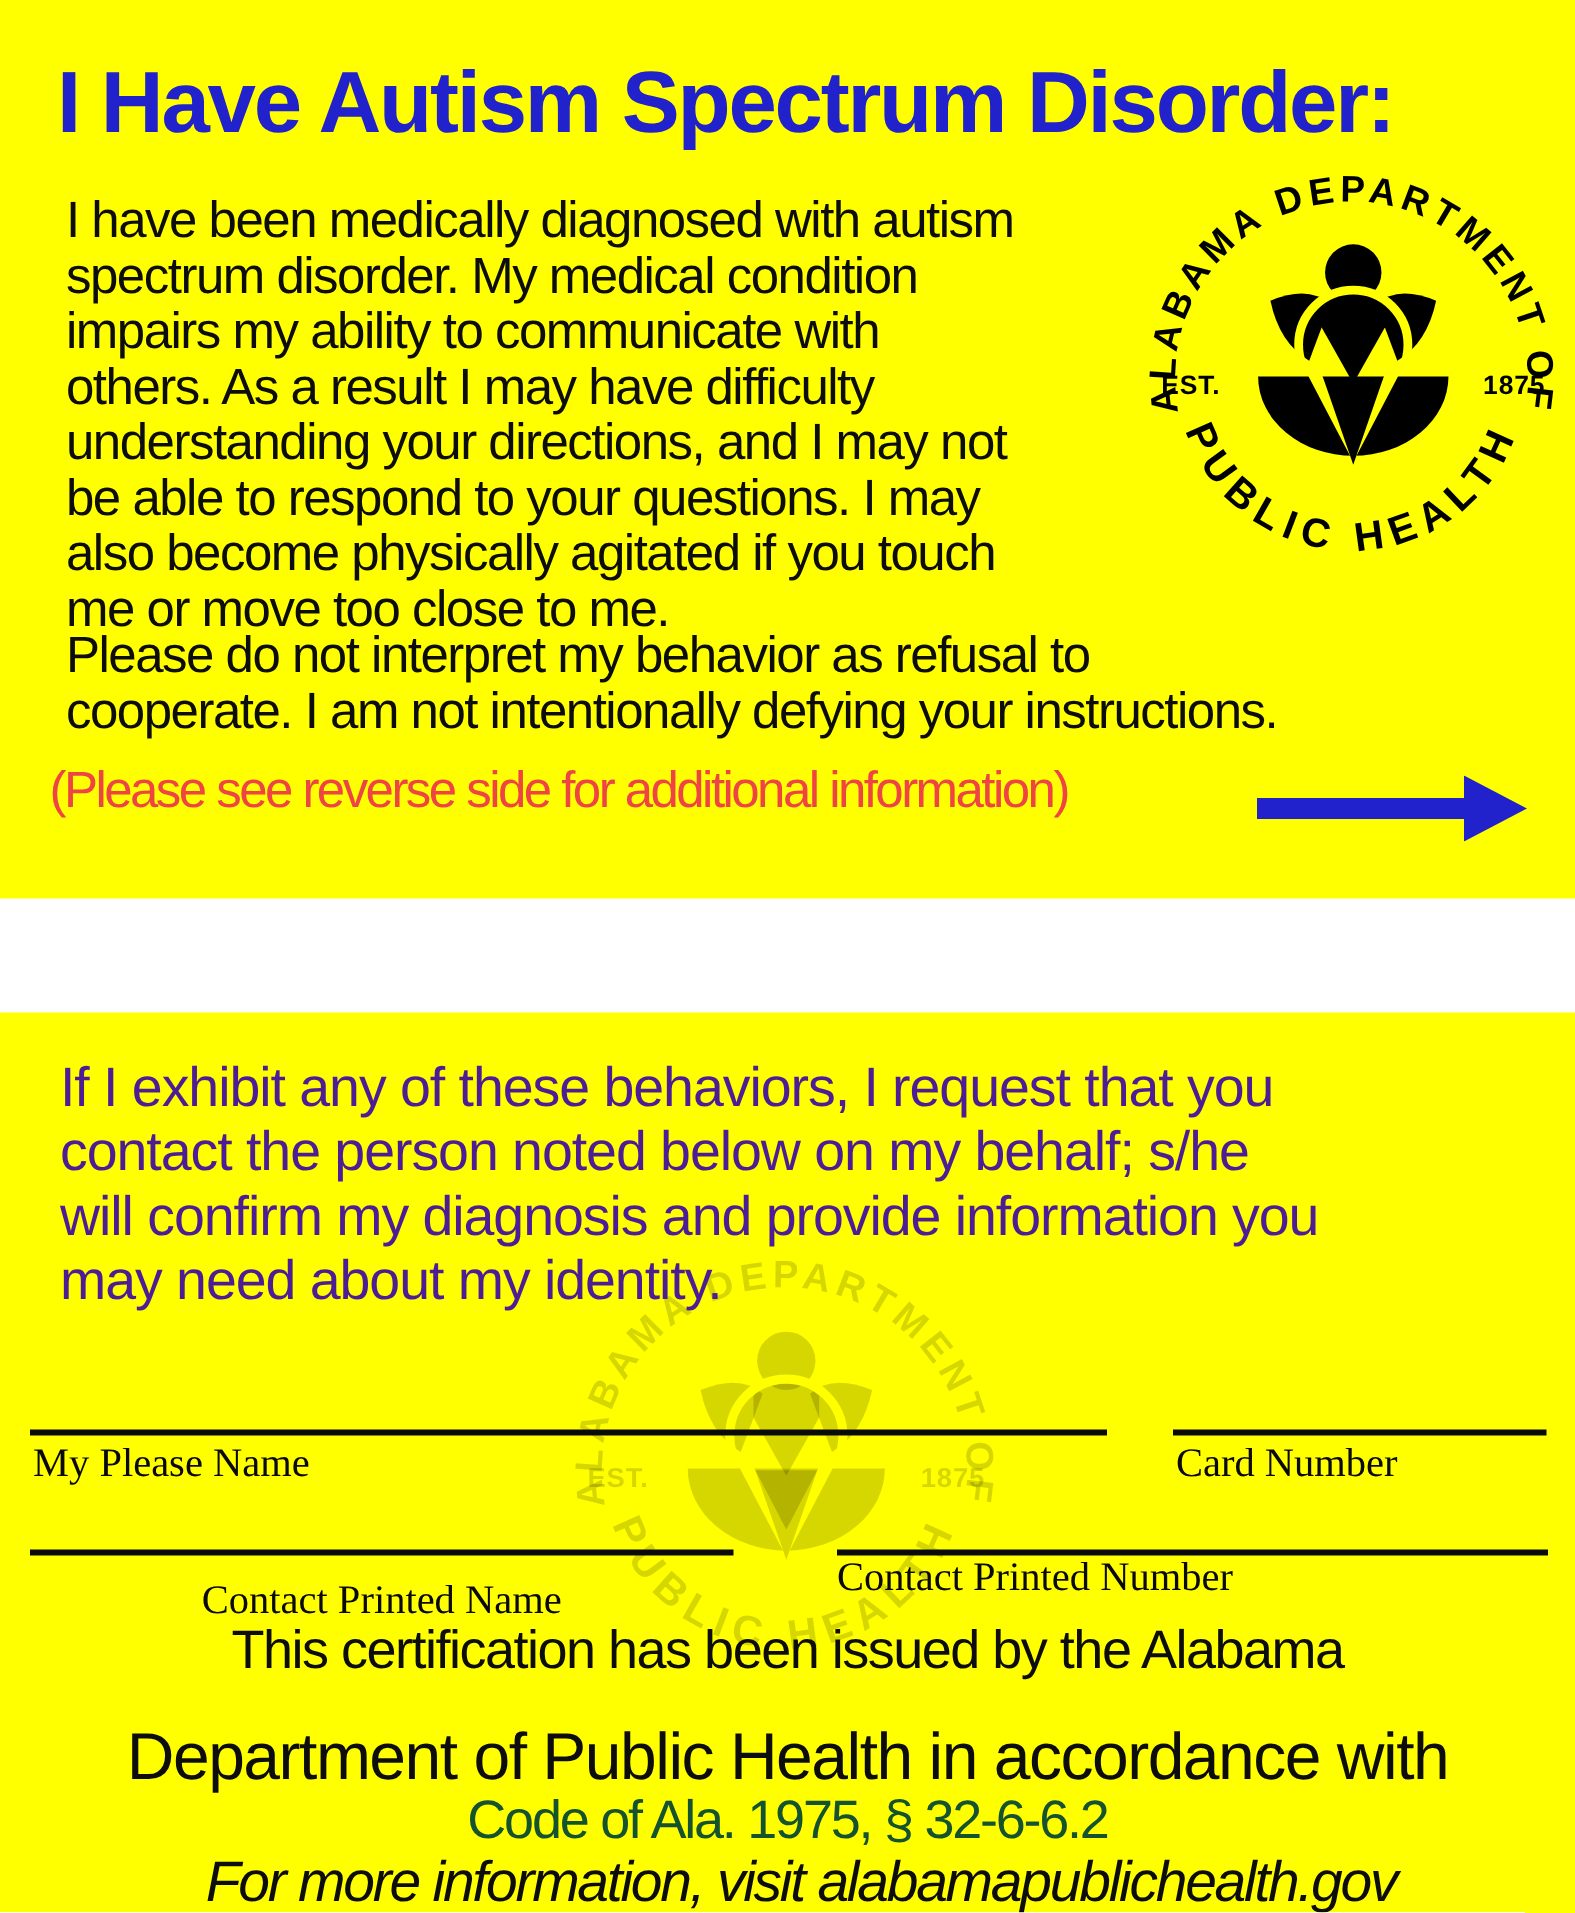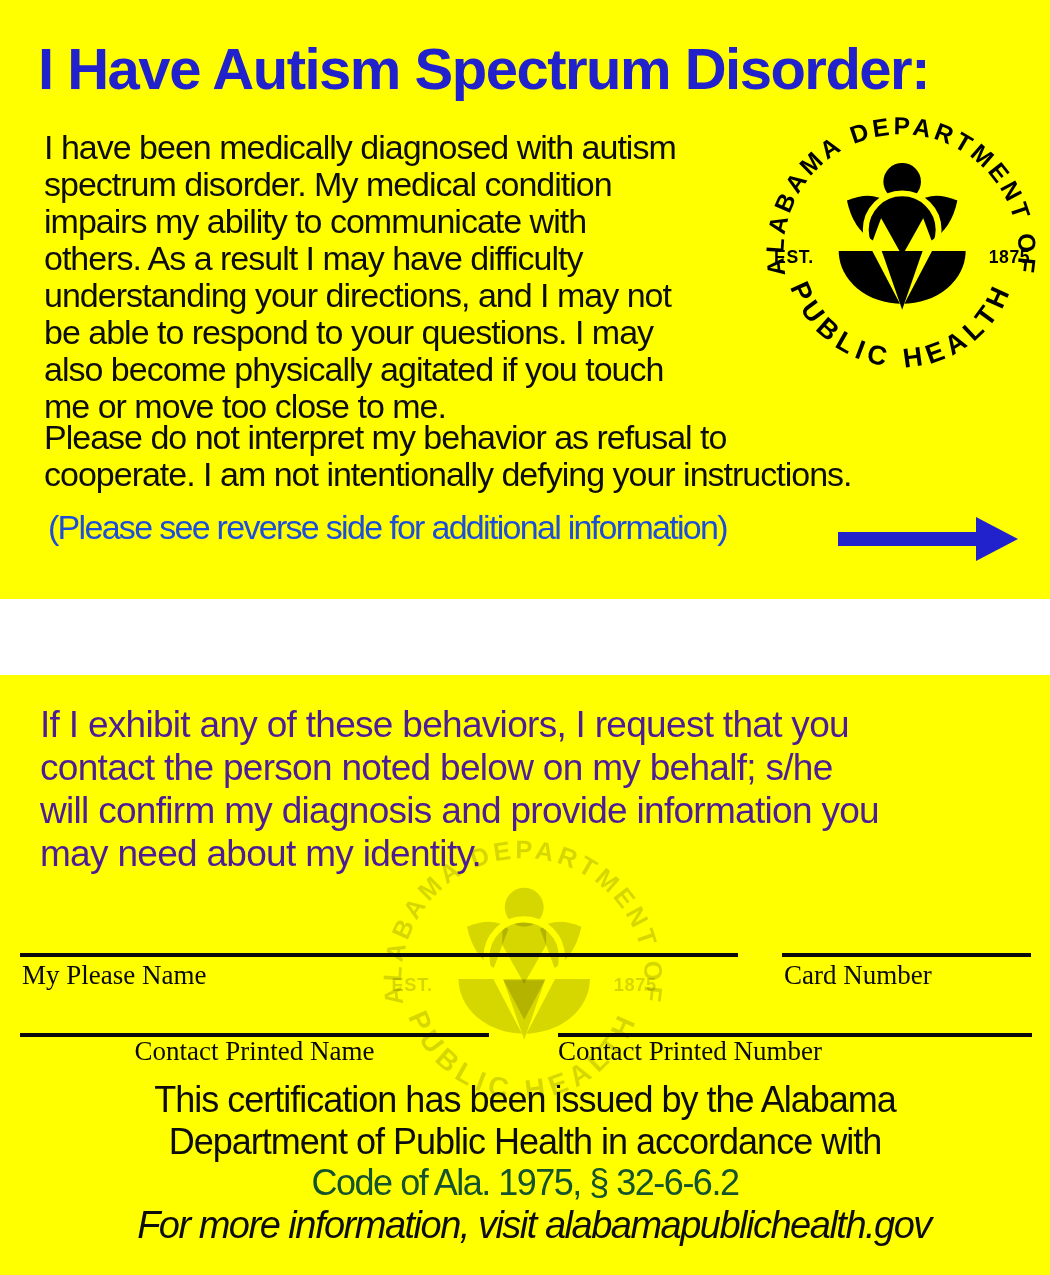--- a/index.html
+++ b/index.html
@@ -18,23 +18,23 @@
     font-size:58px; font-weight:bold; line-height:58px;
     letter-spacing:-1.5px; color:#2222CD; white-space:nowrap;
   }
   .bodytext {
     color:#0d0d0d; font-size:34px; line-height:37px;
     letter-spacing:-1px; white-space:pre-line; position:absolute; left:44px;
   }
   #front-p1 { top:129px; width:760px; }
   #front-p2 { top:419px; width:980px; }
   #reverse-note {
-    position:absolute; left:48px; top:509px;
+    position:absolute; left:33px; top:509px;
     font-size:34px; line-height:37px; letter-spacing:-1.7px;
-    color:#1d4ed8; white-space:nowrap;
+    color:#ef4444; white-space:nowrap;
   }
   .arrow { position:absolute; left:838px; top:517px; width:180px; height:44px; }
   .arrow rect, .arrow polygon { fill:#2222CD; }
 
   
   .seal { position:absolute; }
   #seal-front { left:760px; top:110px; width:282px; height:282px; --ink:#000000; --gap:#FFFF00; }
   #seal-watermark { left:377px; top:158px; width:292px; height:292px; --ink:rgba(0,0,0,0.16); --gap:#FFFF00; z-index:1; }
   .seal .ink { fill:var(--ink); }
   .seal .gapline { fill:none; stroke:var(--gap); stroke-width:5px; }
@@ -52,27 +52,27 @@
   #line-name    { left:20px;  top:278px; width:718px; }
   #line-card    { left:782px; top:278px; width:249px; }
   #line-cname   { left:20px;  top:358px; width:469px; }
   #line-cnumber { left:558px; top:358px; width:474px; }
   .fieldlabel {
     position:absolute; font-family:"Liberation Serif", serif;
     font-size:27px; line-height:30px; color:#0a0a0a; z-index:2; white-space:nowrap;
   }
   #label-name { left:22px;  top:285px; }
   #label-card { left:784px; top:285px; }
-  #label-cname   { left:20px;  top:361px; width:469px; text-align:center; }
+  #label-cname   { left:20px;  top:376px; width:469px; text-align:center; }
   #label-cnumber { left:558px; top:361px; width:474px; text-align:left; }
 
   #back-footer { position:absolute; left:0; top:404px; width:1050px;
     text-align:center; color:#0d0d0d; z-index:2; }
   .footer-line1 { font-size:36px; line-height:42px; letter-spacing:-1px; }
-  .footer-line2 { font-size:36px; line-height:41px; letter-spacing:-1px; }
+  .footer-line2 { font-size:44px; line-height:41px; letter-spacing:-1px;margin-top:30px; }
   .footer-statute { font-size:36px; line-height:41px; letter-spacing:-1.5px; color:#14532d; }
   .footer-info { font-size:38px; line-height:44px; letter-spacing:-1.5px; font-style:italic;padding-left:18px; }
 </style>
 </head>
 <body>
 
 <svg width="0" height="0" style="position:absolute" aria-hidden="true">
   <defs>
     <path id="arcTopPath" d="M 25,152 A 100,100 0 1 1 215,152"></path>
     <path id="arcBottomPath" d="M 23,100 A 99,99 0 1 0 217,100"></path>

